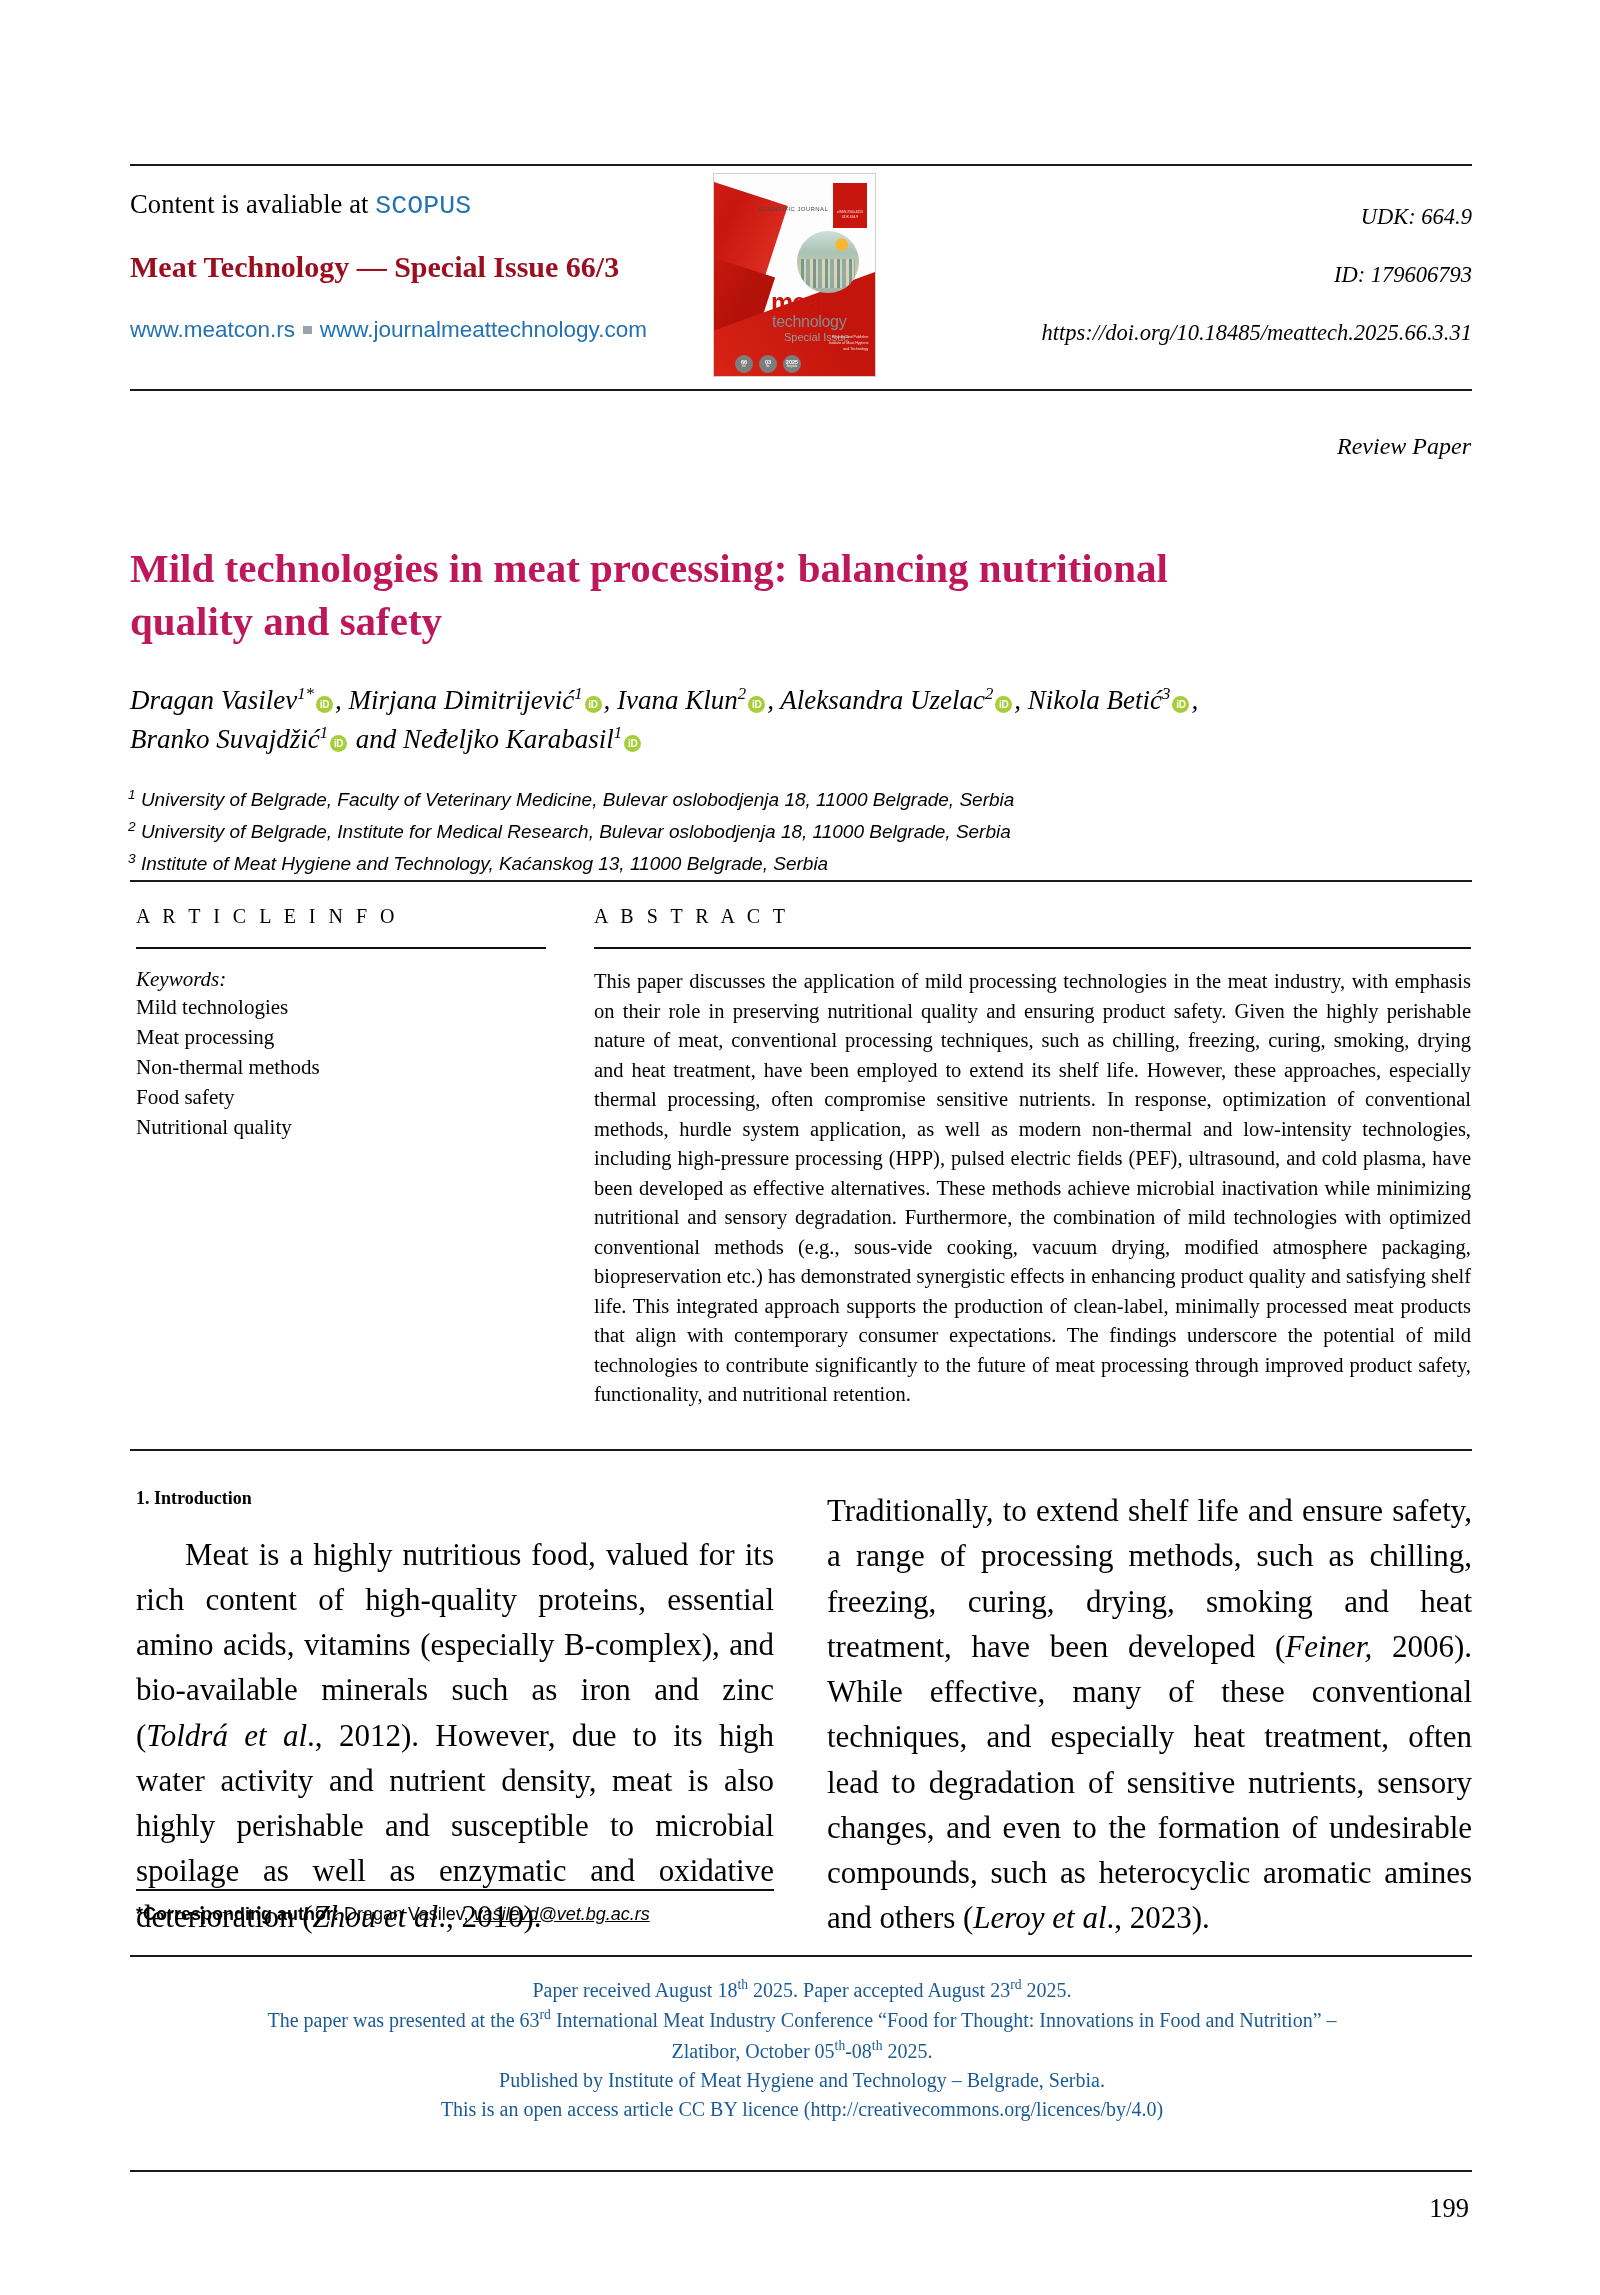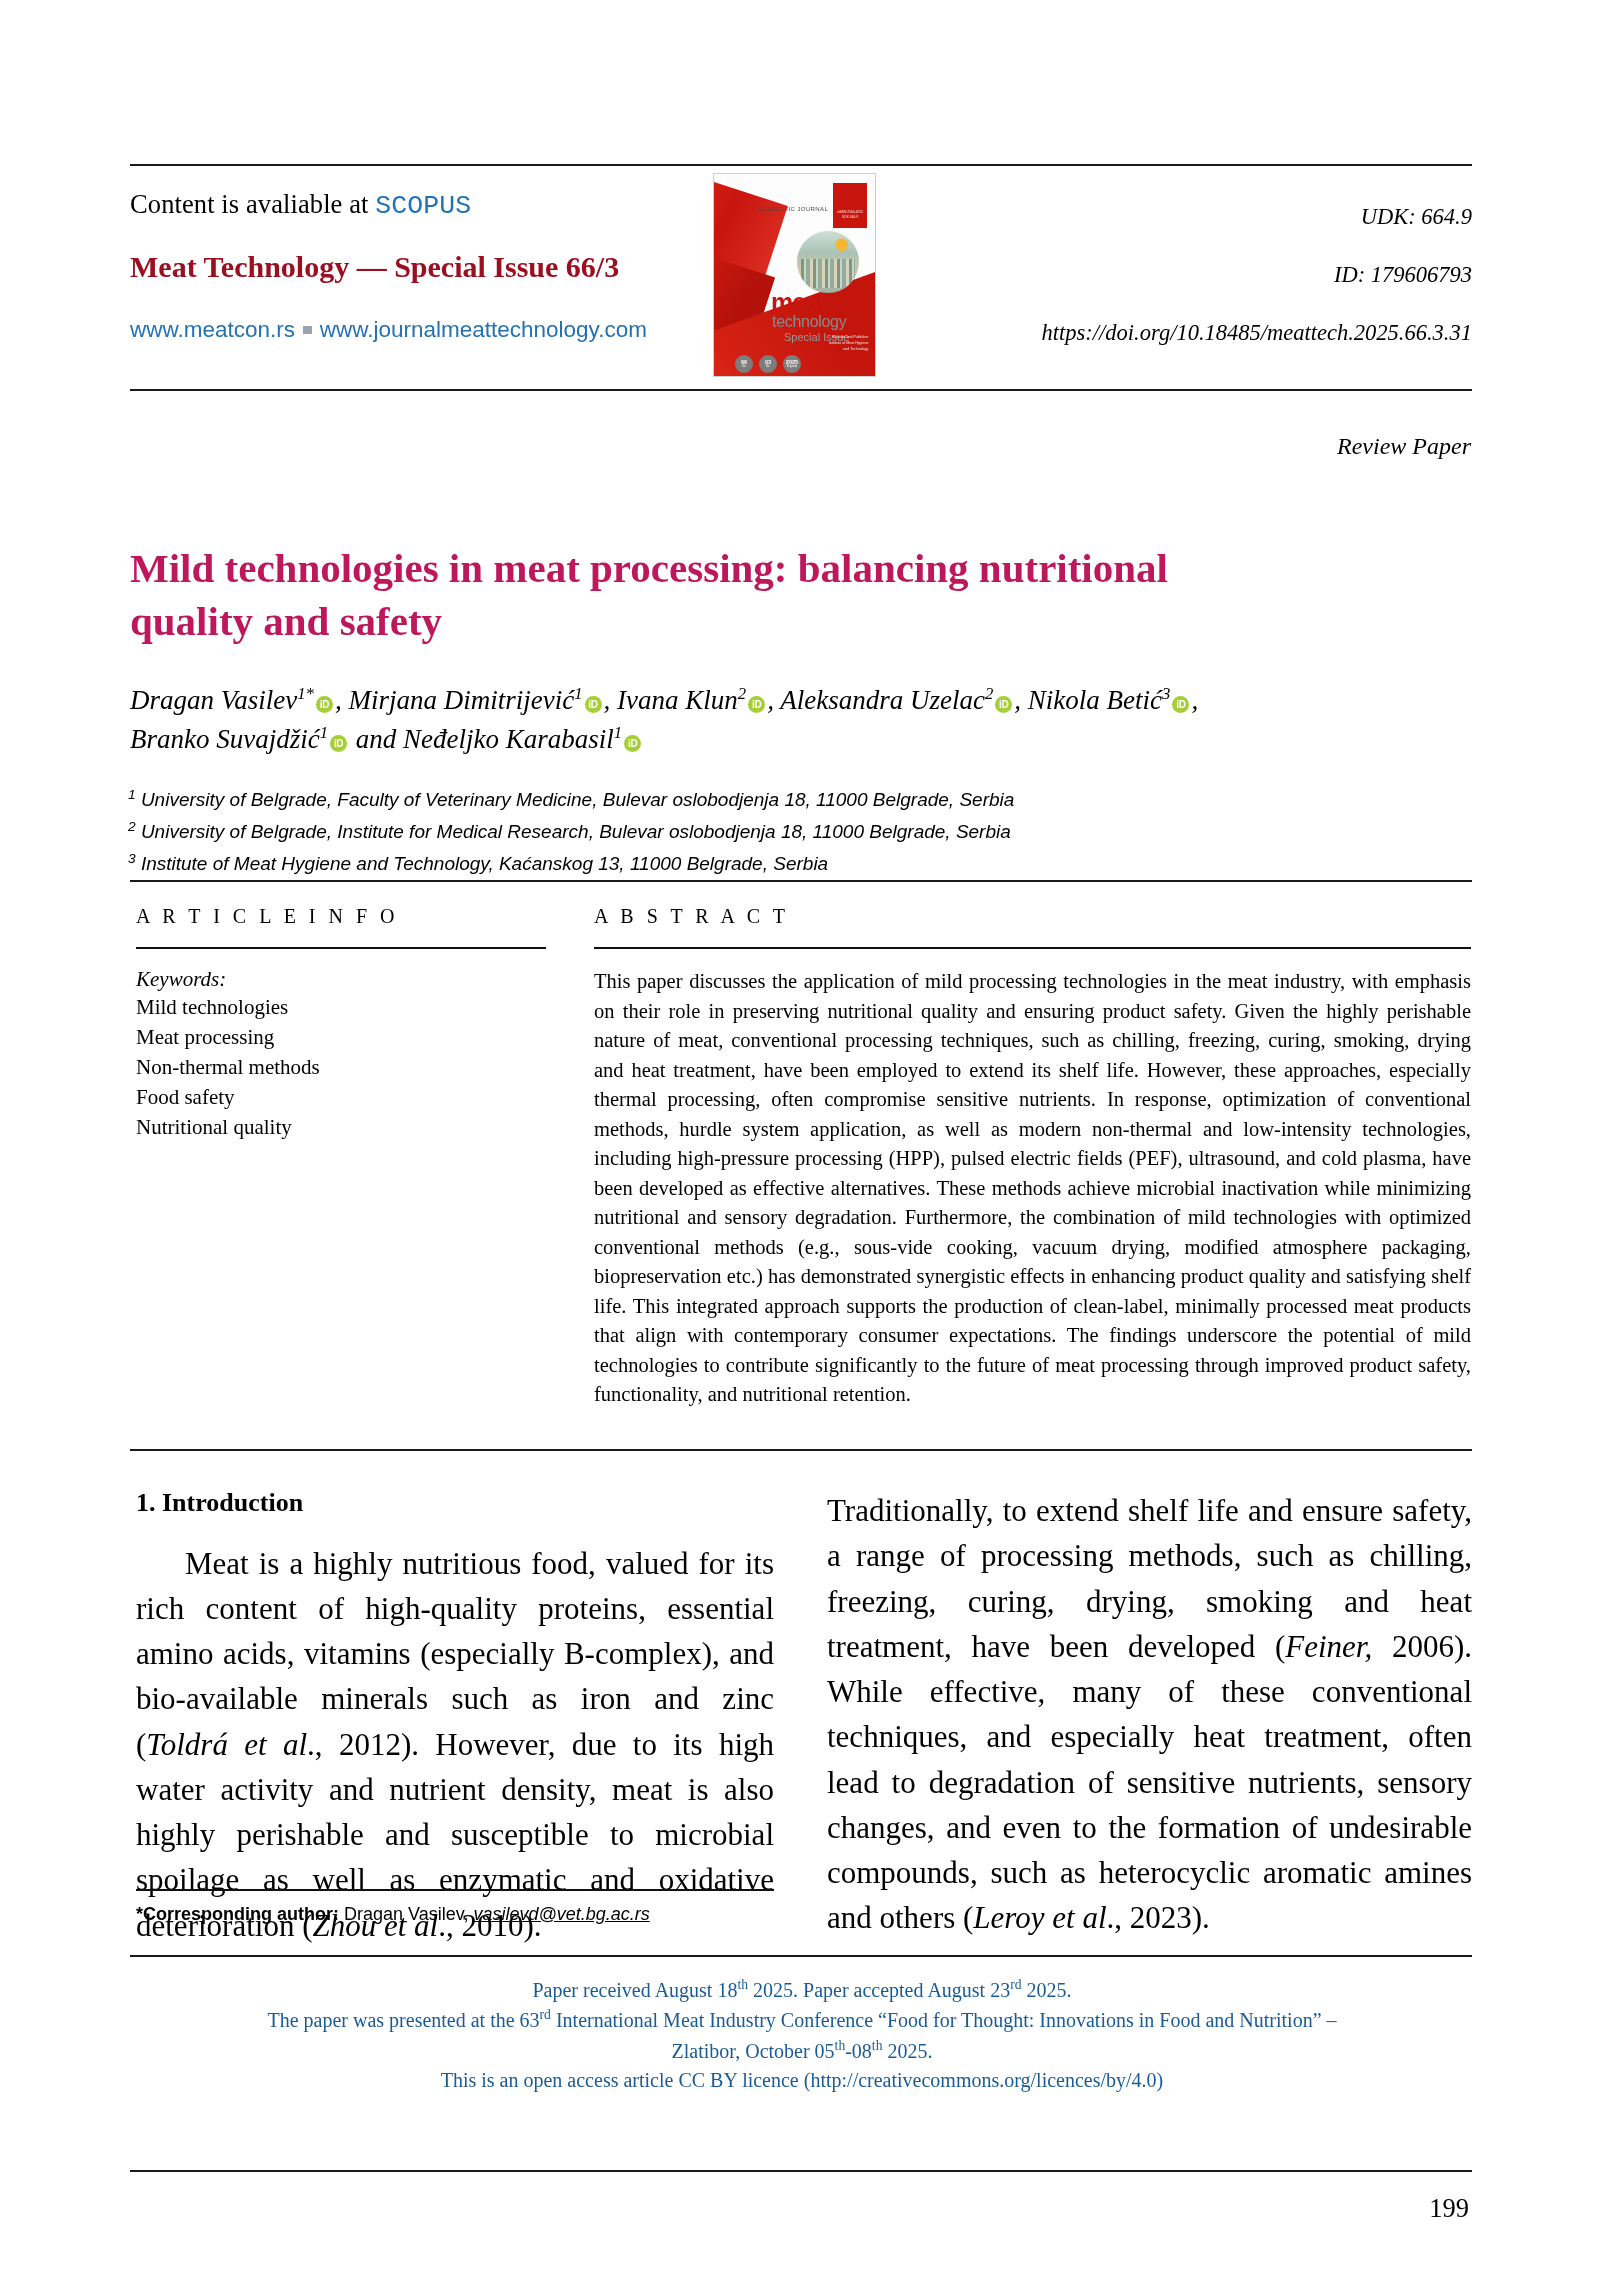--- a/index.html
+++ b/index.html
@@ -342,21 +342,21 @@
     top: 1488px;
     width: 638px;
   }
   .body-right {
     position: absolute;
     left: 827px;
     top: 1488px;
     width: 645px;
   }
   .h1 {
-    font-size: 26px;
+    font-size: 18px;
     font-weight: bold;
     margin: 0 0 22.5px 0;
   }
   .para {
     font-size: 31px;
     line-height: 1.46;
     text-align: justify;
     margin: 0;
   }
   .para.indent { text-indent: 49px; }
@@ -529,20 +529,21 @@
   <div class="corr-rule"></div>
   <div class="corr"><b>*Corresponding author:</b><span> Dragan Vasilev, </span><span class="mail">vasilevd@vet.bg.ac.rs</span></div>
 
   <div class="foot-rule-top">
       <hr class="rule-thin">
     </div>
   <div class="footnotes">
     <div><span>Paper received August 18</span><sup>th</sup><span> 2025. Paper accepted August 23</span><sup>rd</sup><span> 2025.</span></div>
     <div><span>The paper was presented at the 63</span><sup>rd</sup><span> International Meat Industry Conference “Food for Thought: Innovations in Food and Nutrition” –</span></div>
     <div><span>Zlatibor, October 05</span><sup>th</sup><span>-08</span><sup>th</sup><span> 2025.</span></div>
+    <div>Published by Institute of Meat Hygiene and Technology – Belgrade, Serbia.</div>
     <div>This is an open access article CC BY licence (http://creativecommons.org/licences/by/4.0)</div>
   </div>
   <div class="foot-rule-bottom">
       <hr class="rule-thin">
     </div>
 
   <div class="pageno">199</div>
 
 </div>
 

